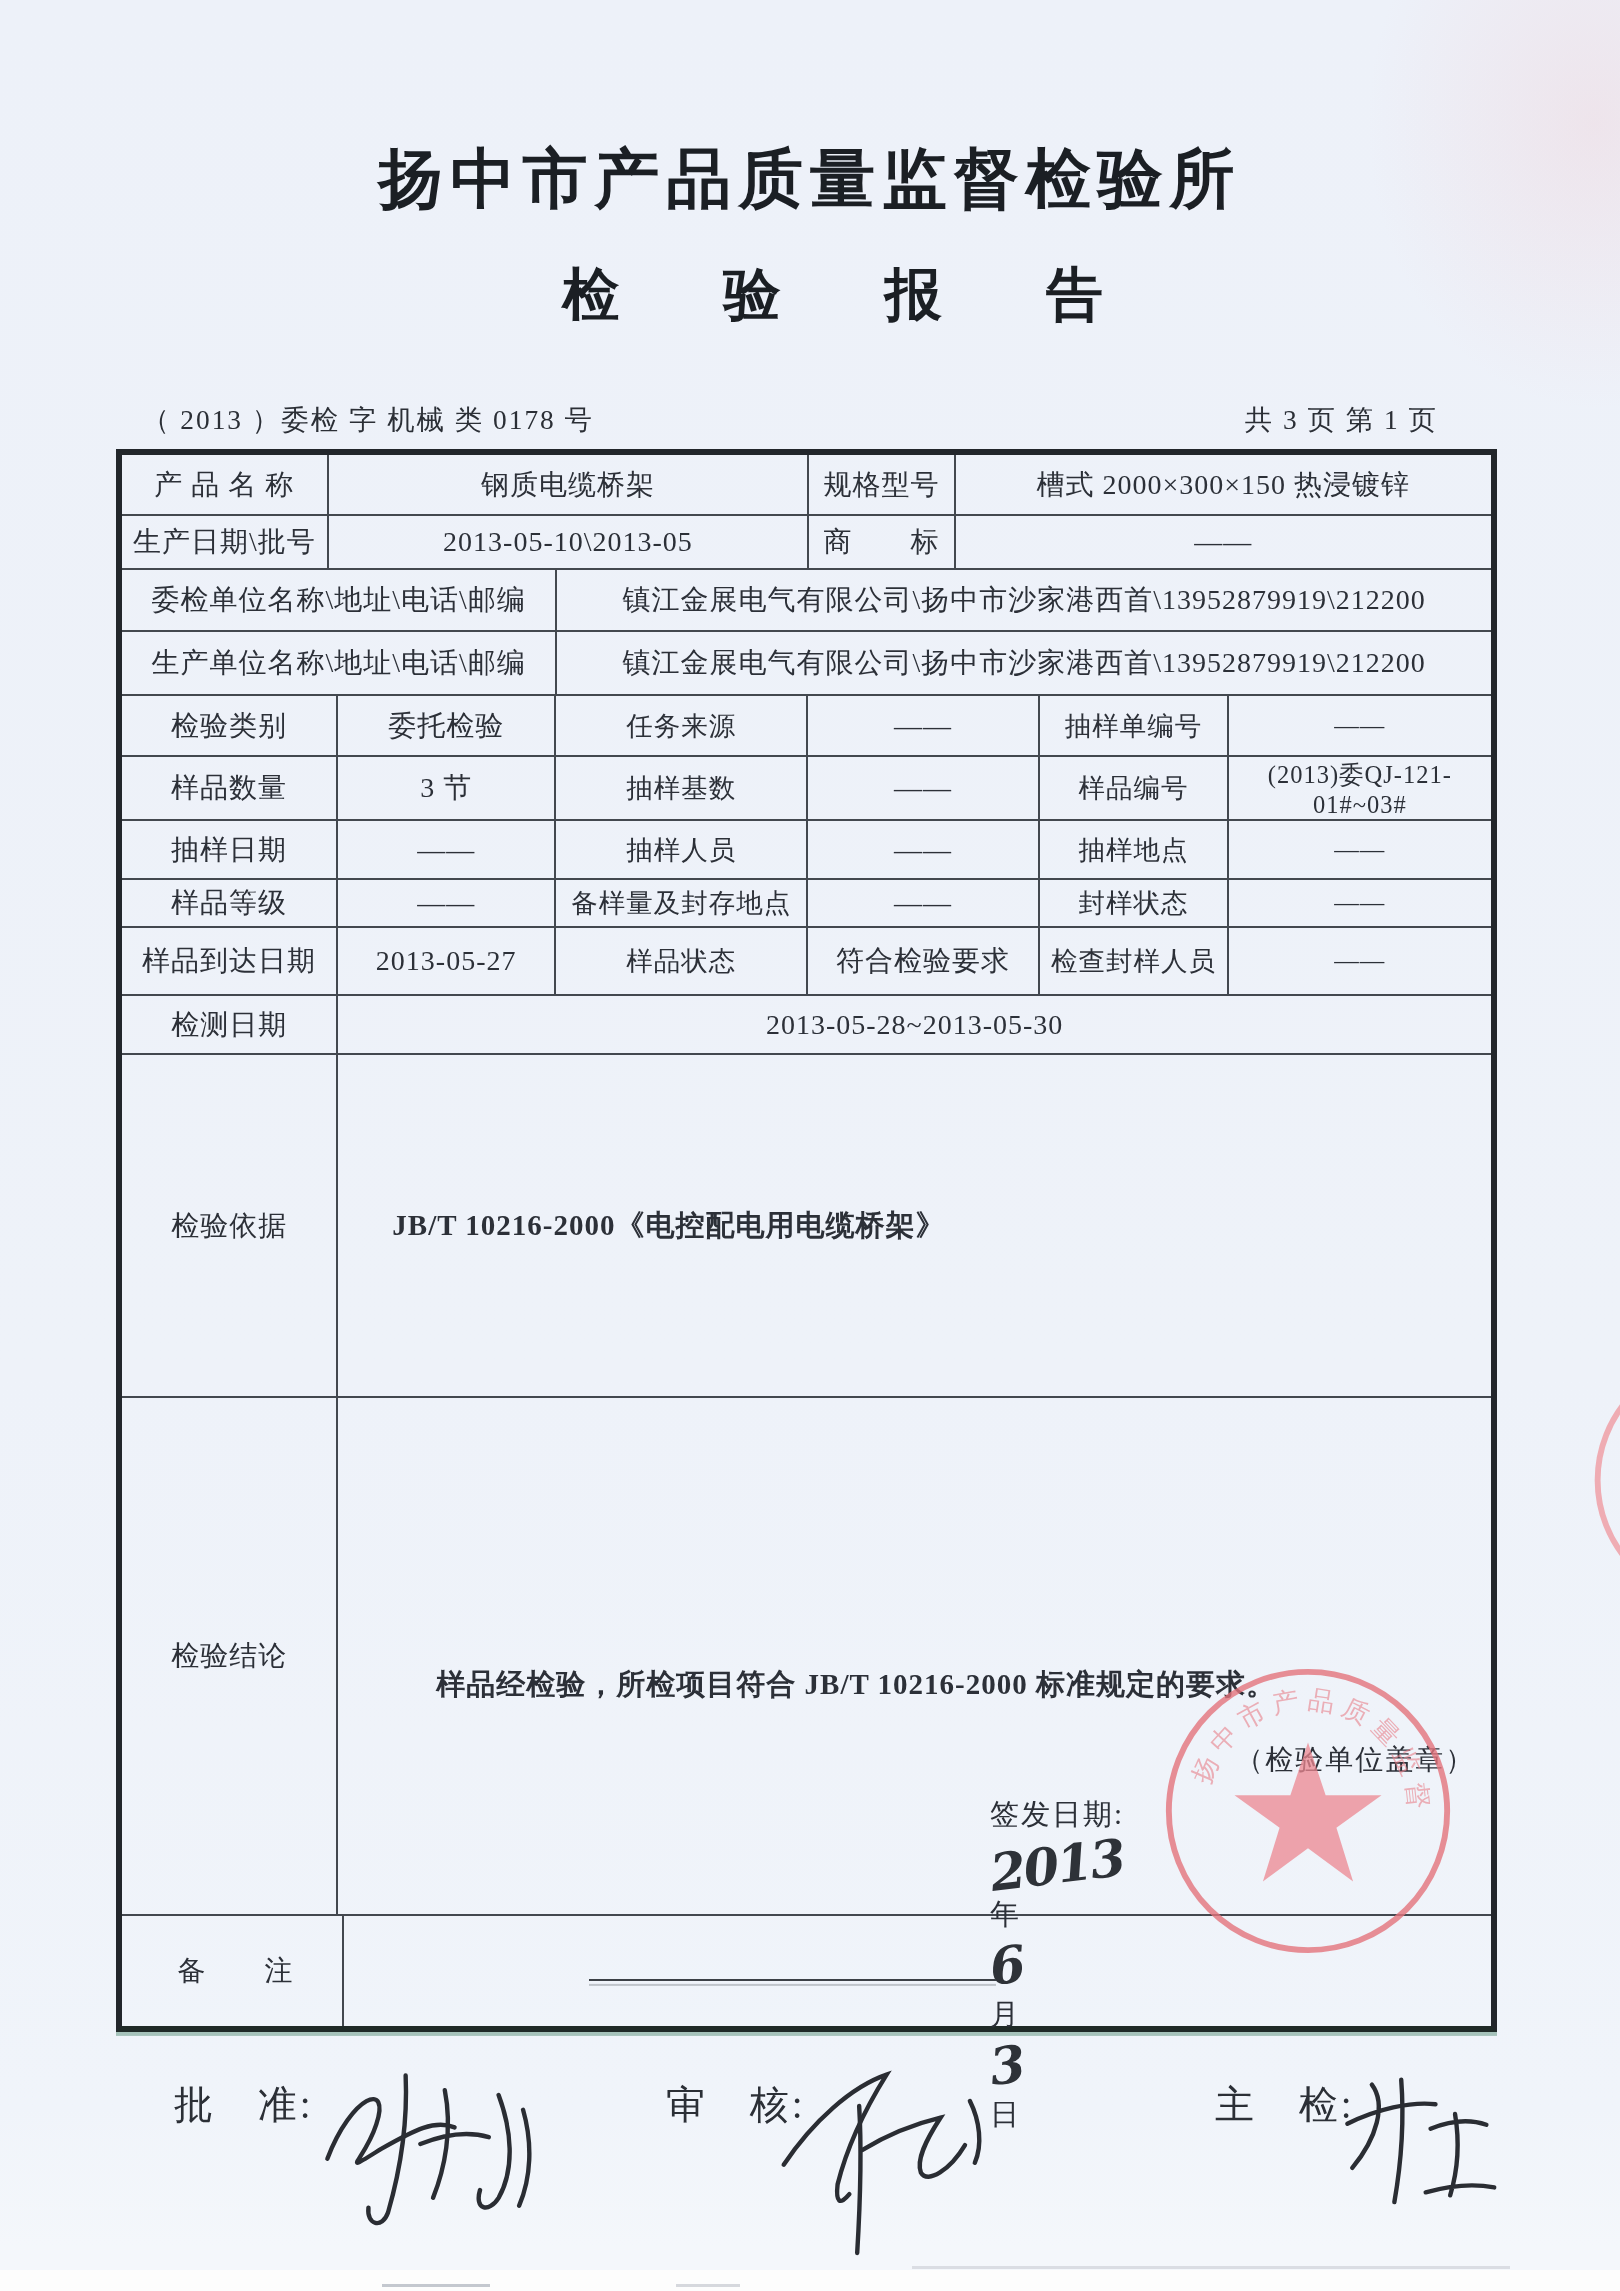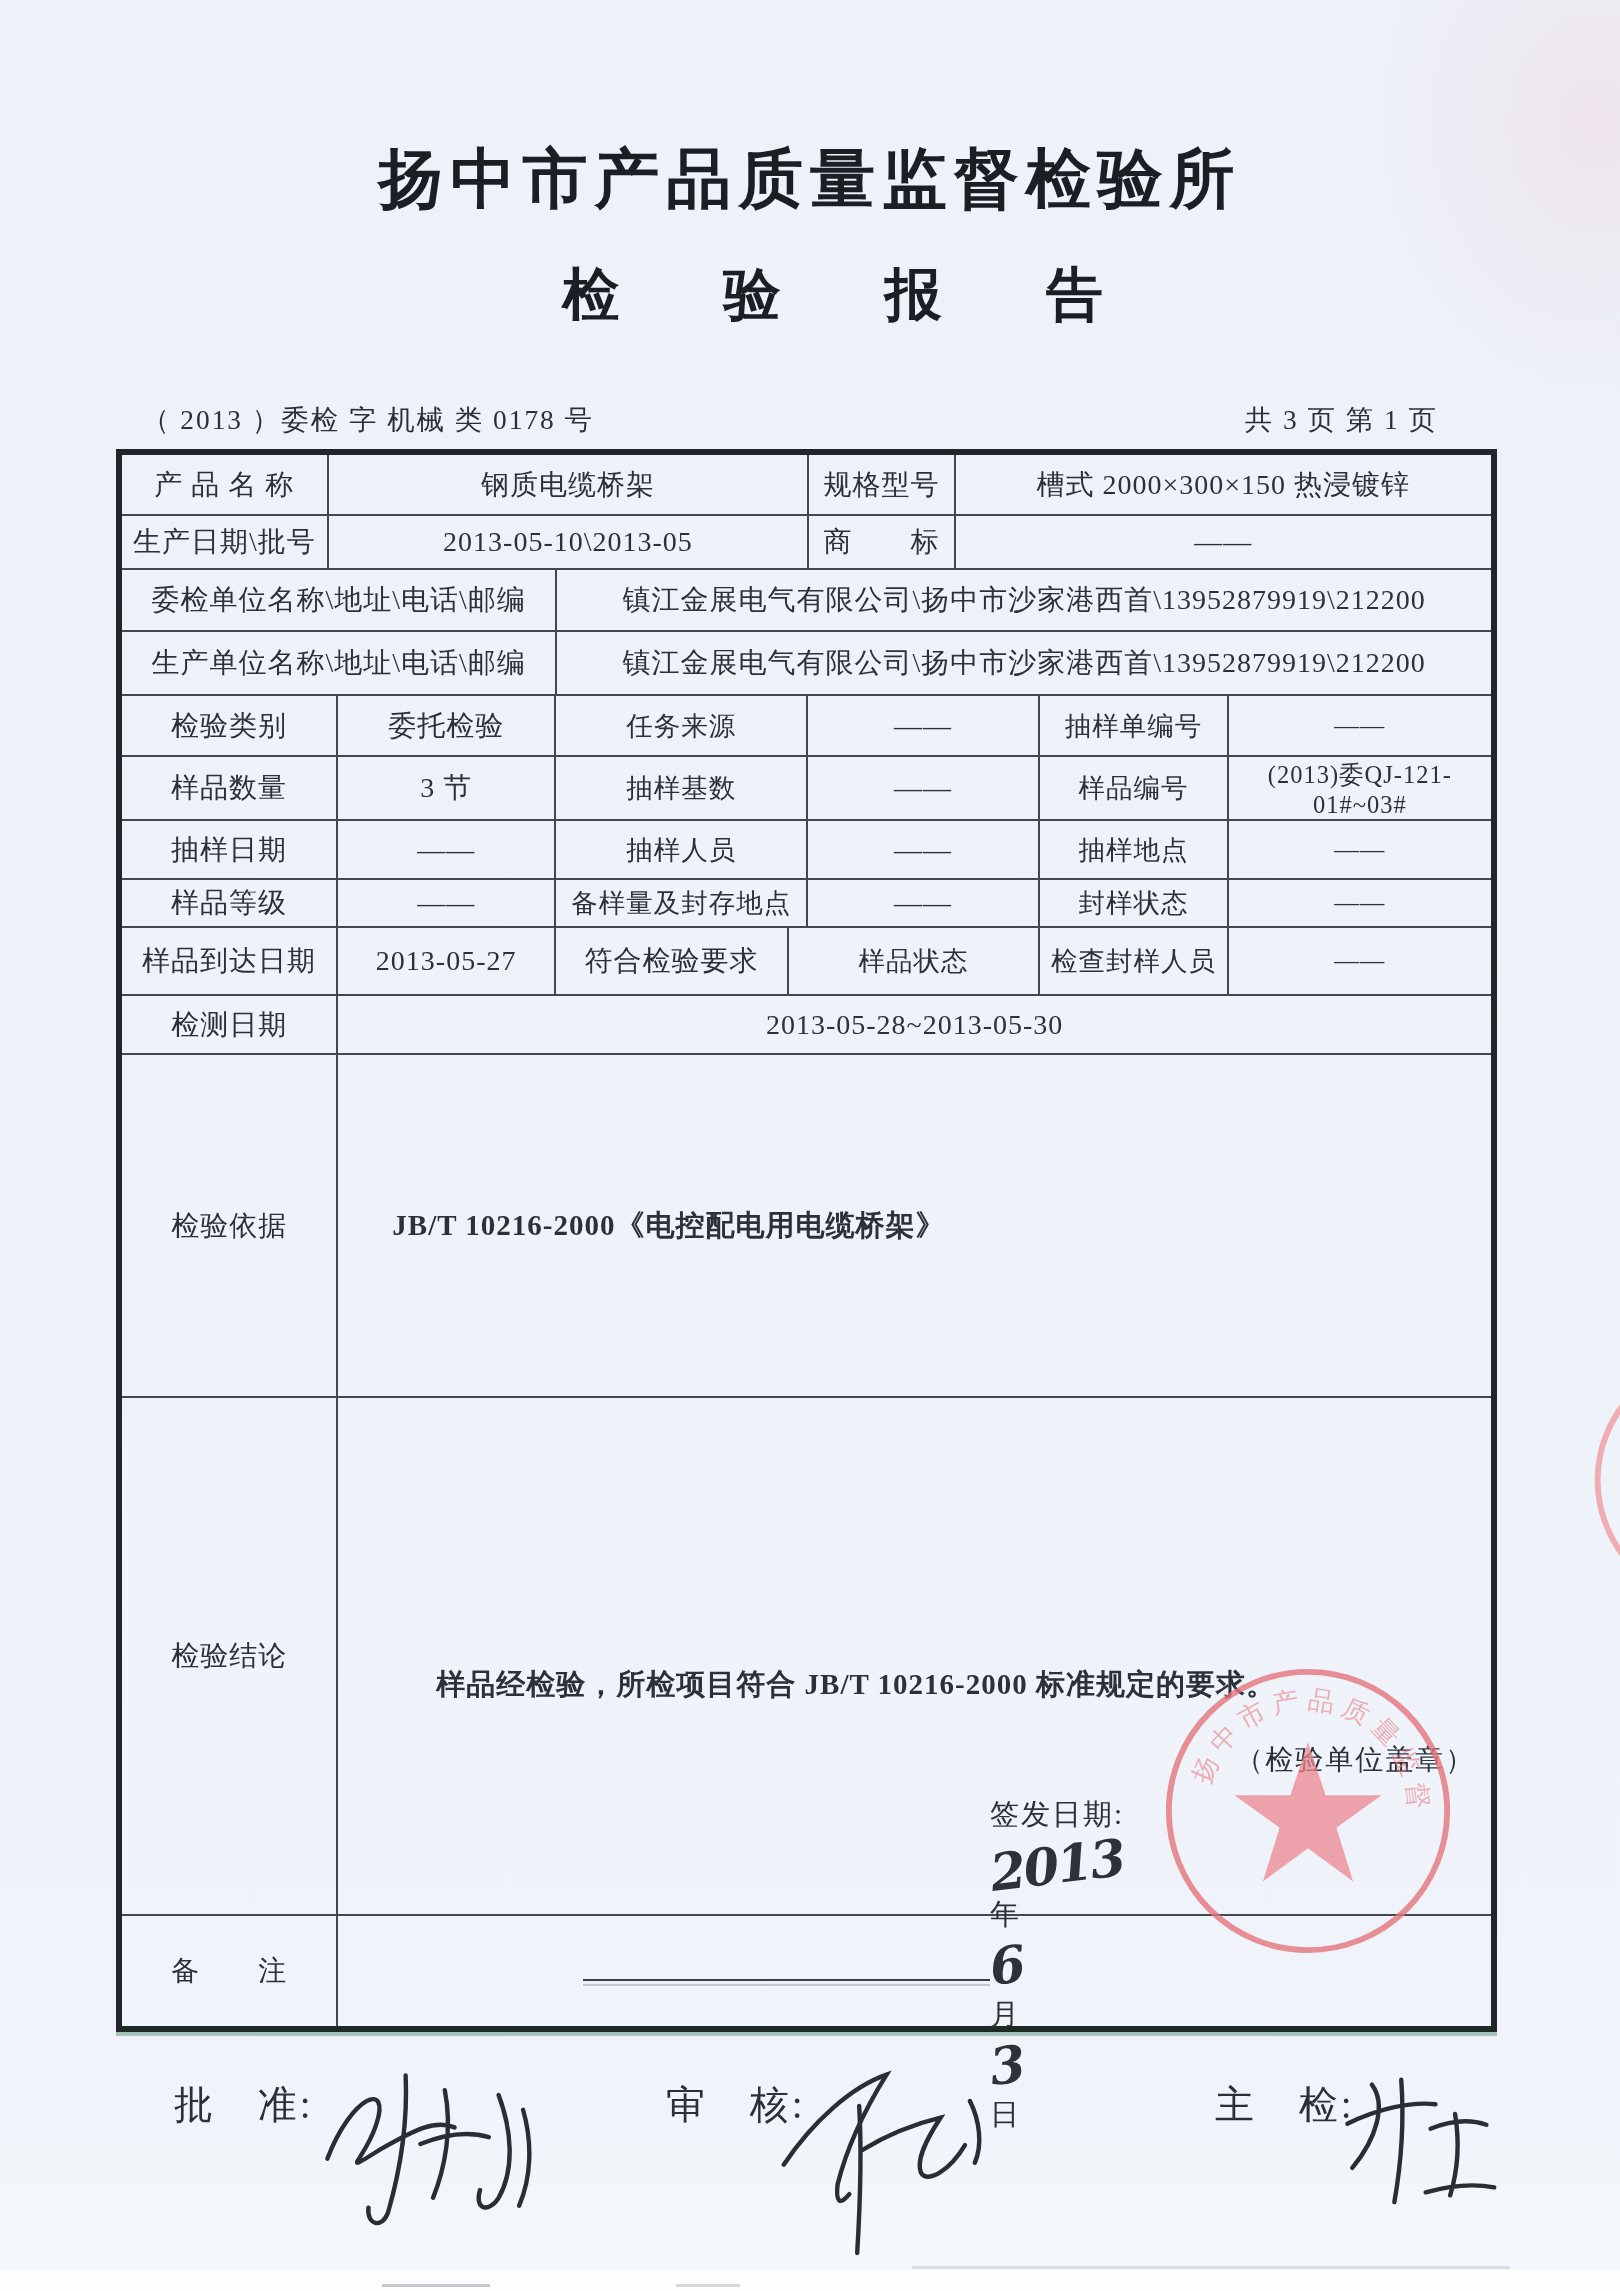--- a/index.html
+++ b/index.html
@@ -13,21 +13,21 @@
         font-size:65px;font-weight:bold;letter-spacing:6.9px;color:#1b1f24;}
   #report-title{position:absolute;top:257px;left:45px;width:100%;text-align:center;
         font-size:57px;font-weight:bold;letter-spacing:45px;color:#1b1f24;}
   #docnum-row{position:absolute;top:402px;left:142px;width:1296px;display:flex;
         justify-content:space-between;font-size:27.4px;letter-spacing:2px;color:#2b2f36;}
   
   #main-table{position:absolute;left:116px;top:449px;width:1381px;box-sizing:border-box;
         border:6.9px solid #22262b;border-bottom:6.9px solid #1f2a27;
         box-shadow:0 3.9px 0 rgba(52,120,90,.40);}
   .r{display:flex;border-bottom:2px solid #43484f;box-sizing:border-box;}
-  .r:last-child{border-bottom:none;}
+  .r:last-child{border-bottom:none;margin-left:7px;}
   .c{border-right:2px solid #43484f;box-sizing:border-box;display:flex;align-items:center;
         justify-content:center;padding:0 5.9px;font-size:28px;letter-spacing:1px;color:#2c3038;
         text-align:center;}
   .c:last-child{border-right:none;}
   .rA{height:61px}.rB{height:54px}.rC{height:62px}.rD{height:64px}.rE{height:61px}
   .rF{height:64px}.rG{height:59px}.rH{height:48px}.rI{height:68px}.rJ{height:59px}
   .rK{height:343px}.rL{height:518px}.rM{height:110px}
   .w4a{width:15.1%}.w4b{width:35.1%}.w4c{width:10.7%}.w4d{width:39.1%}
   .wca{width:31.8%}.wcb{width:68.2%}
   .w6a{width:15.8%}.w6b{width:16.0%}.w6c{width:18.4%;font-size:26.5px}.w6d{width:17.0%}
@@ -137,22 +137,22 @@
       <div class="c w6b">——</div>
       <div class="c w6c">备样量及封存地点</div>
       <div class="c w6d">——</div>
       <div class="c w6e">封样状态</div>
       <div class="c w6f">——</div>
     </div>
 
     <div class="r rI">
       <div class="c w6a">样品到达日期</div>
       <div class="c w6b">2013-05-27</div>
+      <div class="c w6c">样品状态</div>
       <div class="c w6d">符合检验要求</div>
-      <div class="c w6c">样品状态</div>
       <div class="c w6e">检查封样人员</div>
       <div class="c w6f">——</div>
     </div>
 
     <div class="r rJ">
       <div class="c wta">检测日期</div>
       <div class="c wtb">2013-05-28~2013-05-30</div>
     </div>
 
     <div class="r rK">

